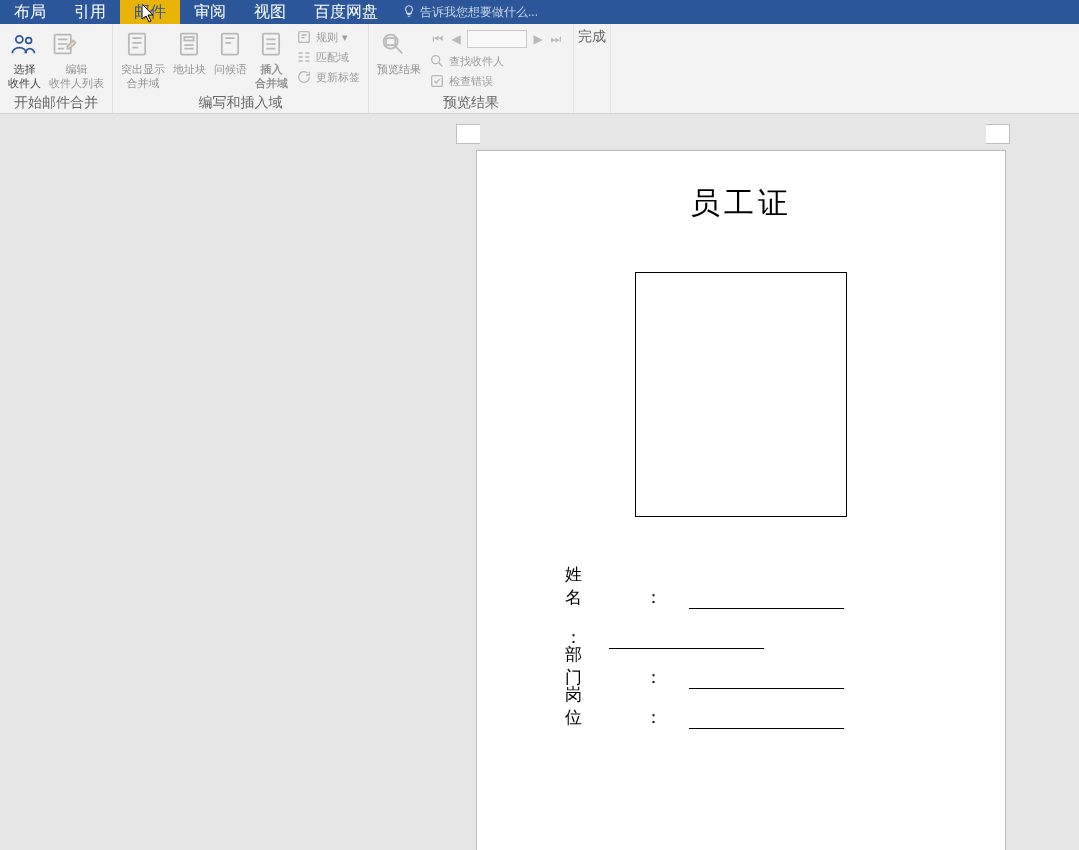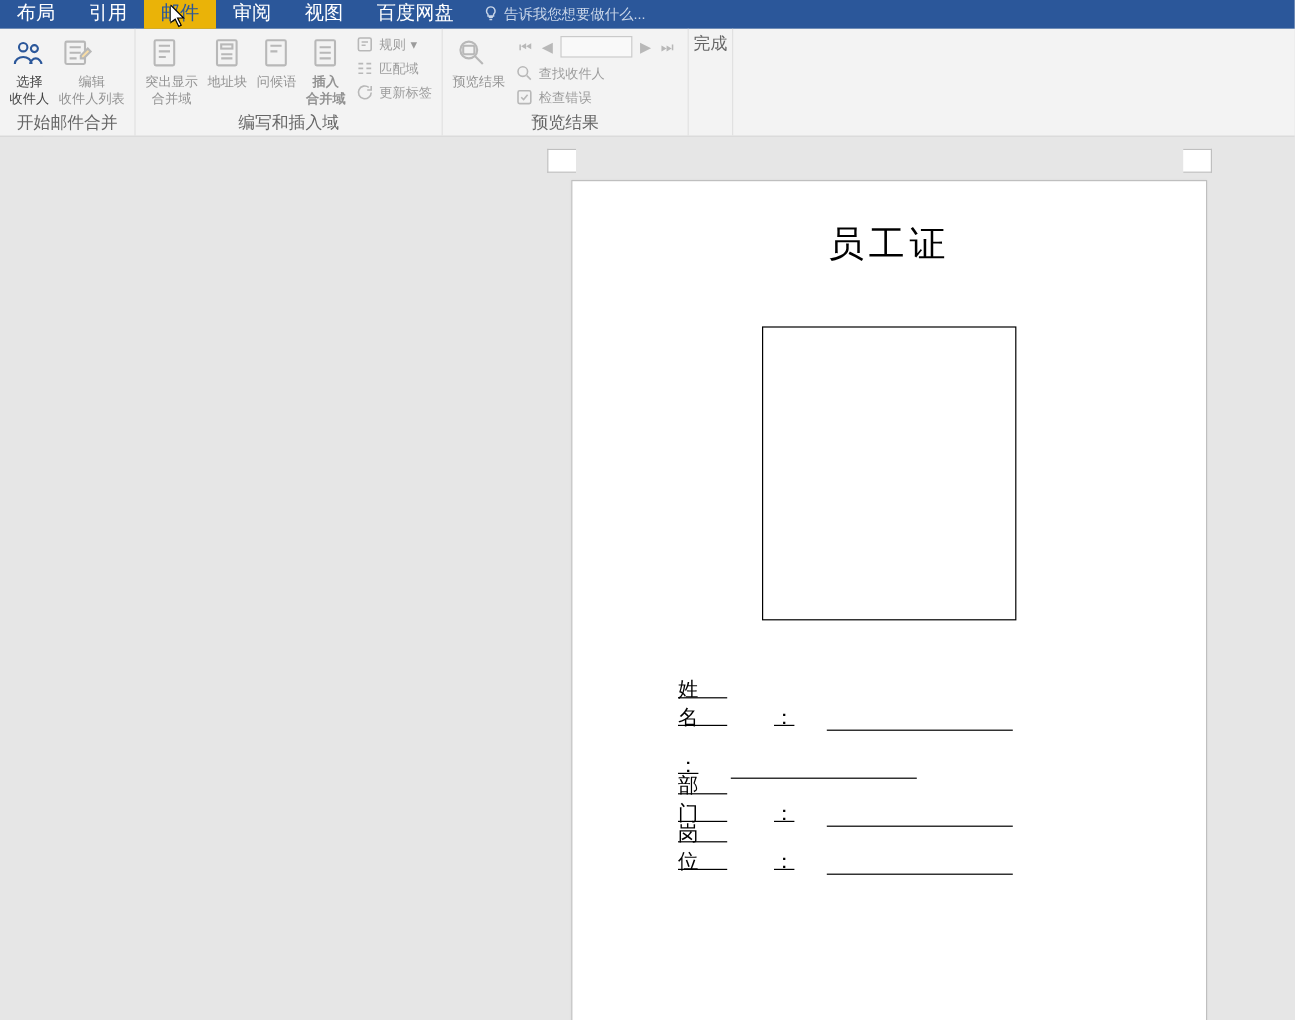--- a/index.html
+++ b/index.html
@@ -144,21 +144,20 @@
   }
   .photo-box {
     width: 212px;
     height: 245px;
     border: 1px solid #000;
     margin: 48px auto 0 auto;
   }
   .info-rows {
     margin-top: 52px;
     padding-left: 88px;
-    text-decoration: underline;
   }
   .info-row {
     display:flex;
     align-items:flex-end;
     height: 40px;
     font-family:"SimSun","宋体",serif;
     font-size: 17px;
     color:#000;
   }
   .info-label {

